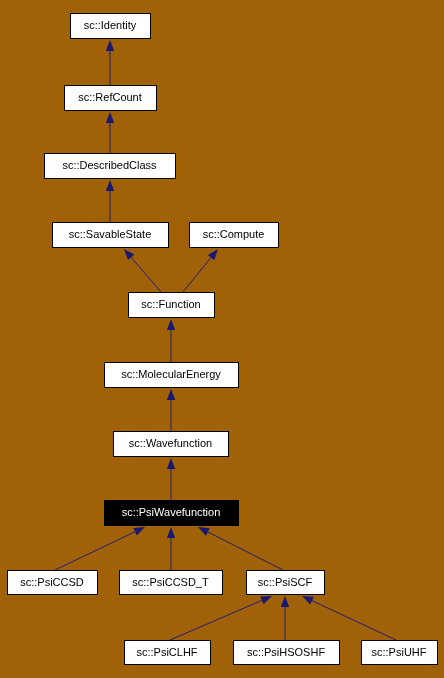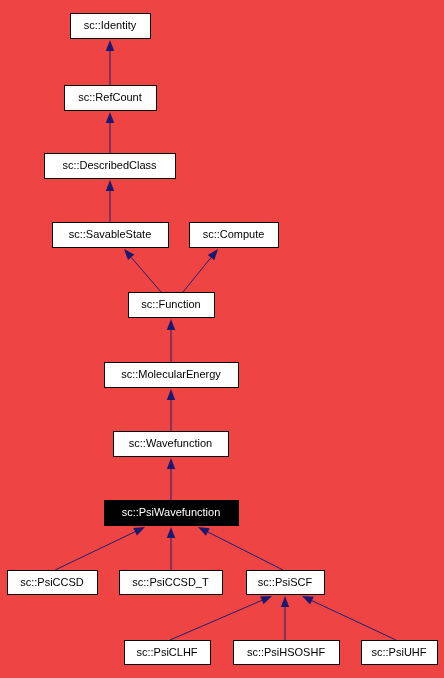--- a/index.html
+++ b/index.html
@@ -10,21 +10,21 @@
   body {
     width: 444px;
     height: 678px;
     font-family: "Liberation Sans", sans-serif;
     overflow: hidden;
   }
   #diagram-root {
     position: relative;
     width: 444px;
     height: 678px;
-    background: #ef4444;
+    background: #a16207;
   }
   svg#inheritance-svg {
     position: absolute;
     left: 0;
     top: 0;
     width: 444px;
     height: 678px;
     display: block;
   }
   .node-box {

